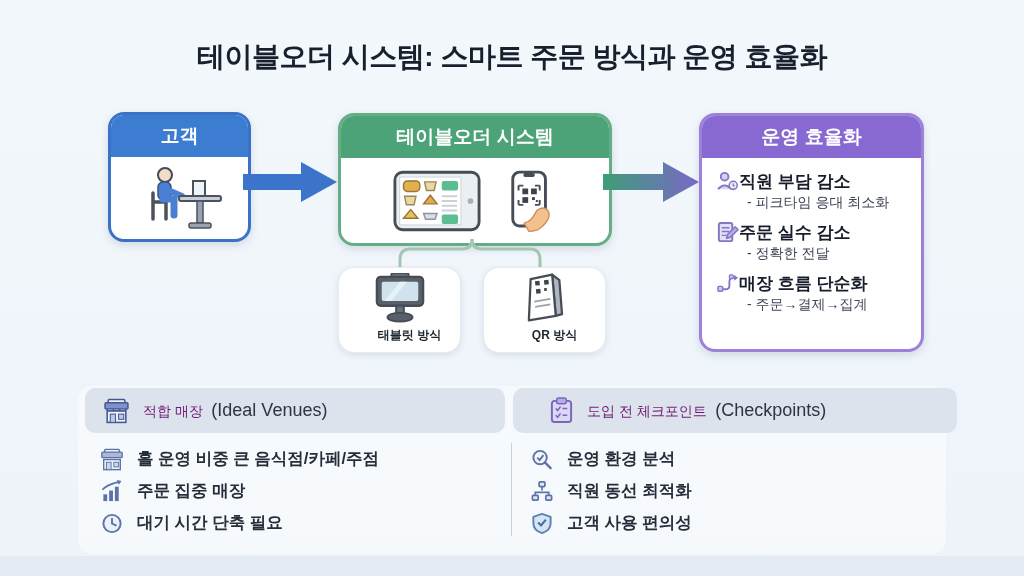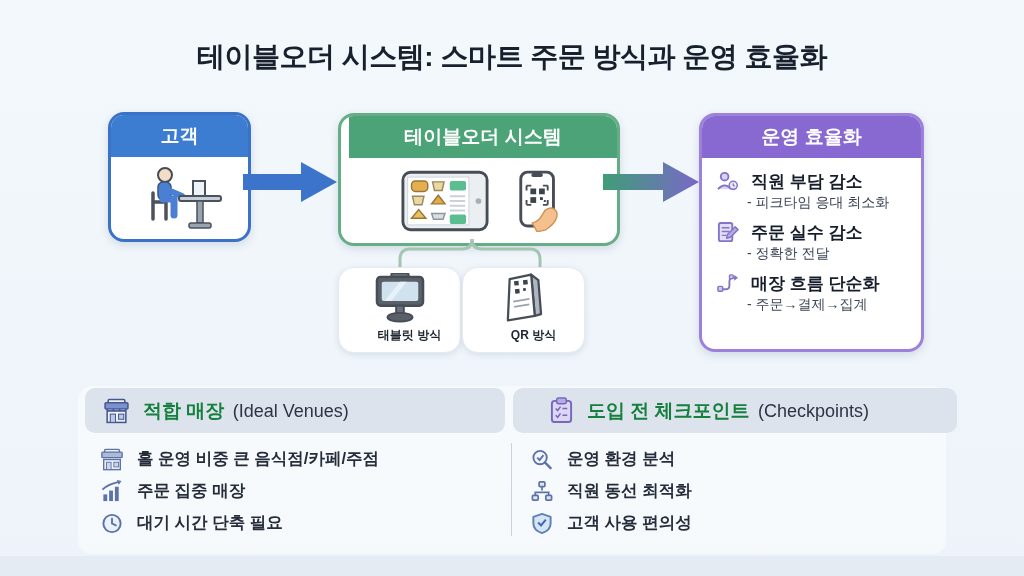--- a/index.html
+++ b/index.html
@@ -10,55 +10,55 @@
   .title{position:absolute;left:0;right:0;top:30px;margin:8px;text-align:center;
          font-size:28px;font-weight:800;color:#18202e;letter-spacing:-.5px;}
 
   
   .fbox{position:absolute;background:#fff;border-radius:16px;overflow:hidden;
         box-shadow:0 3px 8px rgba(70,90,130,.18);}
   .fbox-header{height:42px;line-height:42px;text-align:center;color:#fff;
                font-size:19px;font-weight:800;}
   .customer{left:108px;top:112px;width:137px;height:124px;border:3px solid #3a72c8;}
   .customer .fbox-header{background:#3c7dd1;}
-  .system{left:338px;top:113px;width:268px;height:127px;border:3px solid #65ad85;padding-left:8px;}
+  .system{left:338px;top:113px;width:268px;height:127px;border:3px solid #65ad85;}
   .system .fbox-header{background:#4ba377;}
   .result{left:699px;top:113px;width:219px;height:233px;border:3px solid #9c80da;}
   .result .fbox-header{background:#8769d1;}
   .fbox-body{display:flex;align-items:center;justify-content:center;gap:26px;
              height:calc(100% - 42px);}
   .result-body{display:block;padding:12px 14px 6px 14px;height:auto;}
   .r-item{margin-bottom:9px;}
-  .r-head{display:flex;align-items:center;gap:12px;text-align:center;}
+  .r-head{display:flex;align-items:center;gap:0;text-align:center;}
   .r-title{font-size:17px;font-weight:800;color:#161d2b;}
   .r-sub{margin-left:31px;margin-top:1px;font-size:14px;color:#3e4557;}
 
   .arrow{position:absolute;}
   .arrow1{left:243px;top:159px;}
   .arrow2{left:603px;top:159px;}
   .connector{position:absolute;left:395px;top:239px;}
 
   .method{position:absolute;top:267px;width:123px;height:86px;background:#fff;
           border:1px solid #e6ebf1;border-radius:16px;
           box-shadow:0 2px 6px rgba(70,90,130,.14);
           display:flex;flex-direction:column;align-items:center;justify-content:flex-end;
           padding-bottom:8px;box-sizing:border-box;}
   .method-tablet{left:338px;}
-  .method-qr{left:462px;}
+  .method-qr{left:483px;}
   .method-icon{flex:1;display:flex;align-items:center;justify-content:center;}
   .method-label{font-size:12px;font-weight:700;color:#1e2630;margin-left:20px;}
 
   
   .panel{position:absolute;left:78px;top:386px;width:868px;height:168px;
          background:rgba(255,255,255,.5);border-radius:14px;}
   .hbar{position:absolute;height:45px;background:#dce3ec;border-radius:10px;
         display:flex;align-items:center;gap:13px;padding-left:18px;box-sizing:border-box;}
   .hbar-left{left:85px;top:388px;width:420px;}
   .hbar-right{left:513px;top:388px;width:444px;padding-left:36px;}
-  .h-ko{font-size:19px;font-weight:700;color:#15803d;}
+  .h-ko{font-size:14px;font-weight:400;color:#701a75;}
   .h-en{font-size:18px;font-weight:400;color:#2c3546;margin-left:4px;}
   .divider{position:absolute;left:511px;top:443px;width:1px;height:93px;background:#c9d1dc;}
   .col{position:absolute;top:443px;display:flex;flex-direction:column;}
   .col-left{left:100px;width:400px;}
   .col-right{left:530px;width:400px;}
   .b-item{display:flex;align-items:center;gap:13px;height:32px;}
   .b-text{font-size:16.5px;font-weight:600;color:#252c3a;}
   .bottom-strip{position:absolute;left:0;top:556px;width:1024px;height:20px;
                 background:#e2e8ef;opacity:.75;}
   svg{display:block;}

